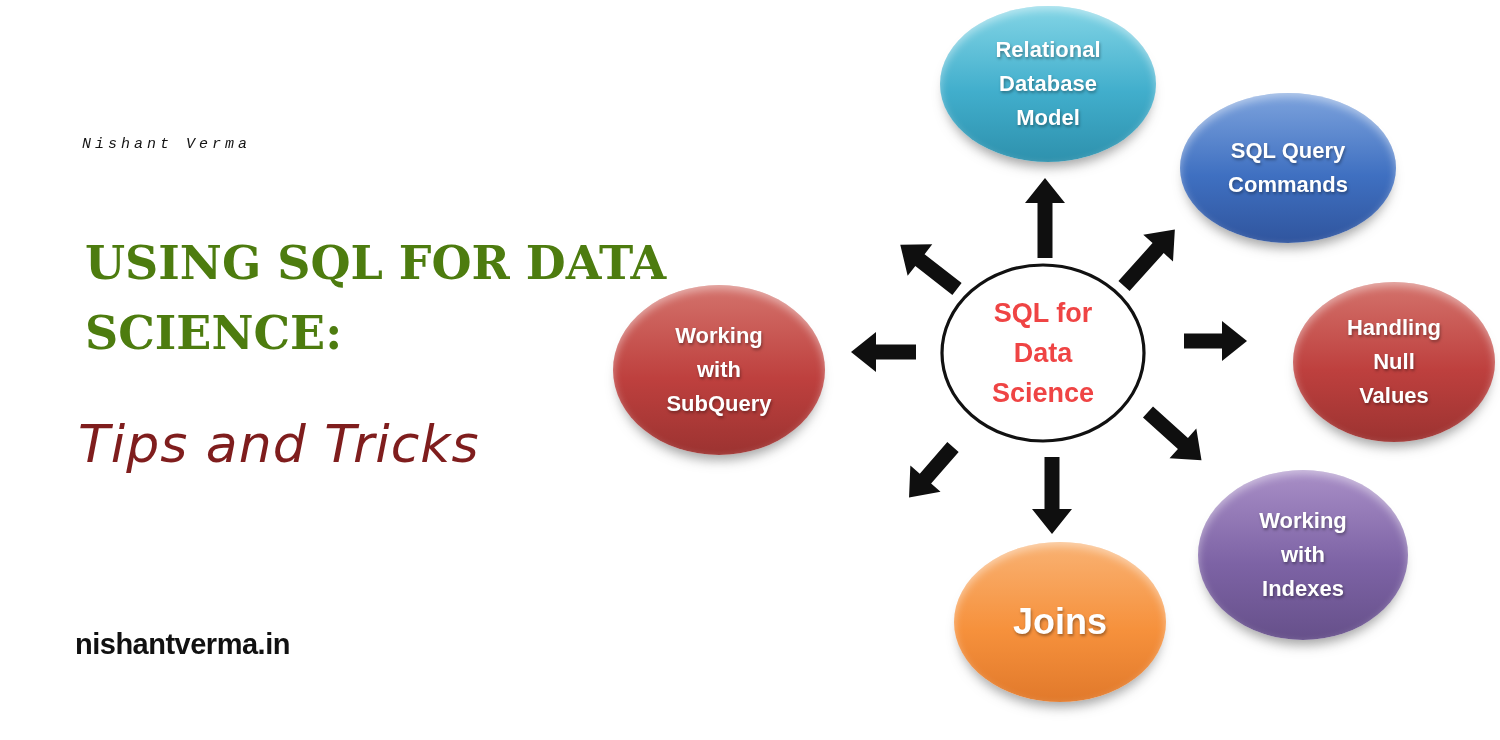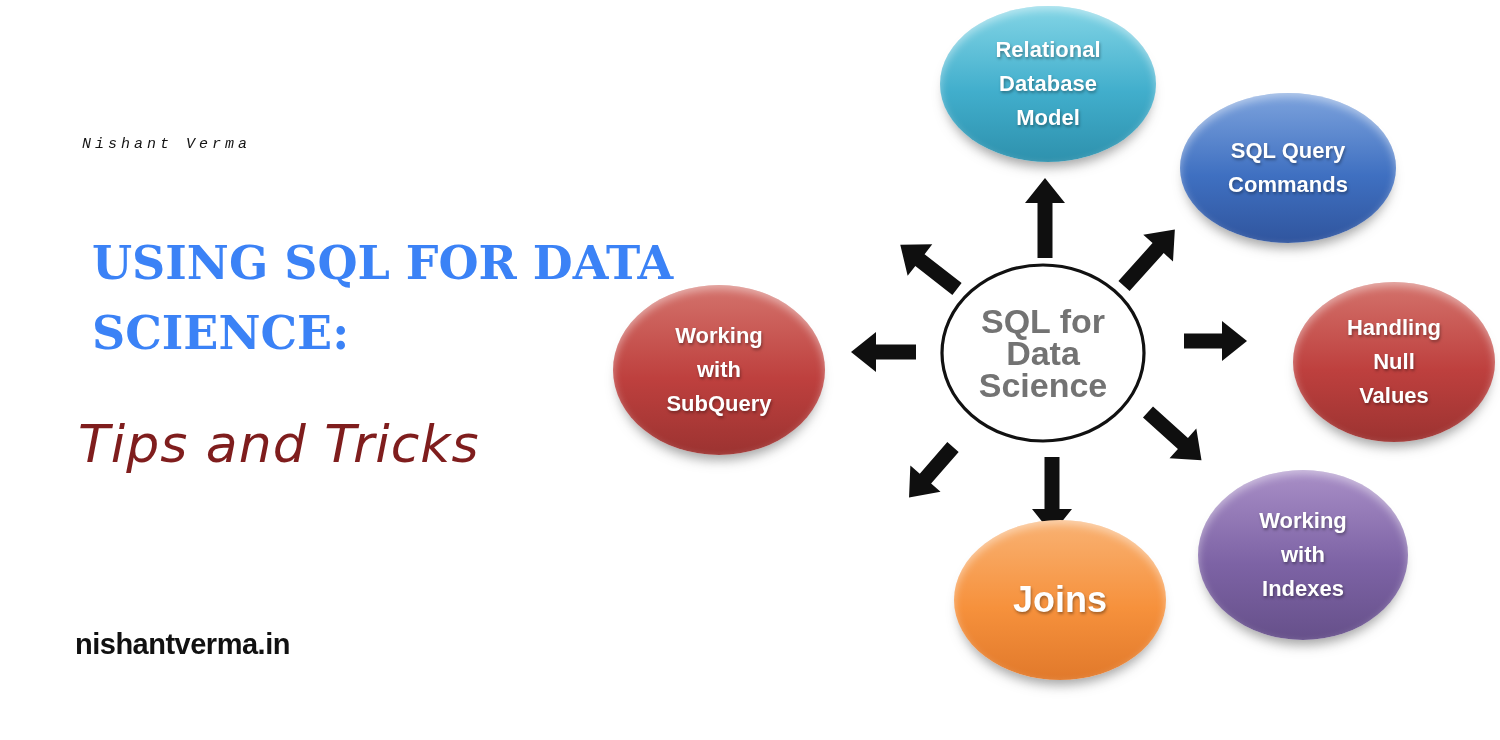--- a/index.html
+++ b/index.html
@@ -19,24 +19,24 @@
     font-weight: 800; font-size: 76px; line-height: 0.95;
     letter-spacing: -4px; color: #0a0a0a;
   }
   .logo-name {
     position: absolute; left: 82px; top: 136px;
     font-family: Liberation Mono, monospace;
     font-style: italic; font-size: 15px; letter-spacing: 4px;
     color: #141414;
   }
   .heading {
-    position: absolute; left: 92px; top: 228px; width: 620px;
+    position: absolute; left: 85px; top: 228px; width: 620px;
     font-family: "DejaVu Serif", serif;
     font-weight: 700; font-size: 46px; line-height: 70px;
-    color: #3b82f6; white-space: pre-line;
+    color: #4d7c0f; white-space: pre-line;
   }
   .subheading {
     position: absolute; left: 78px; top: 414px;
     font-family: "DejaVu Sans", sans-serif;
     font-style: italic; font-weight: 400; font-size: 52px;
     color: #7f1d1d; letter-spacing: 1px;
   }
   .website {
     position: absolute; left: 75px; top: 628px;
     font-weight: 700; font-size: 29px; color: #111111;
@@ -62,28 +62,28 @@
   .c-red    { background: linear-gradient(180deg,#d4736c 0%,#be403e 55%,#9c3331 100%); }
   .c-green  { background: linear-gradient(180deg,#bcd67e 0%,#97bc4f 55%,#7da140 100%); }
   .c-orange { background: linear-gradient(180deg,#f9b273 0%,#f6913c 55%,#e1792b 100%); }
 
   .b-relational { left: 940px;  top: 6px;   width: 216px; height: 156px; }
   .b-creating   { left: 696px;  top: 88px;  width: 212px; height: 160px; }
   .b-sqlquery   { left: 1180px; top: 93px;  width: 216px; height: 150px; }
   .b-subquery   { left: 613px;  top: 285px; width: 212px; height: 170px; }
   .b-null       { left: 1293px; top: 282px; width: 202px; height: 160px; }
   .b-key        { left: 690px;  top: 481px; width: 224px; height: 168px; }
-  .b-joins      { left: 954px;  top: 520px; width: 212px; height: 160px; font-size: 36px; }
+  .b-joins      { left: 954px;  top: 542px; width: 212px; height: 160px; font-size: 36px; }
   .b-indexes    { left: 1198px; top: 470px; width: 210px; height: 170px; }
 
   .center-label {
     position: absolute; left: 963px; top: 291px; width: 160px; height: 124px;
     display: flex; align-items: center; justify-content: center;
-    text-align: center; font-weight: 700; font-size: 34px; line-height: 32px;
-    color: #737373; white-space: pre-line;
+    text-align: center; font-weight: 700; font-size: 27px; line-height: 40px;
+    color: #ef4444; white-space: pre-line;
   }
 </style>
 </head>
 <body>
 
 <div class="canvas">
 
   <div class="logo-name">Nishant Verma</div>
   <h1 class="heading">USING SQL FOR DATA
 SCIENCE:</h1>

